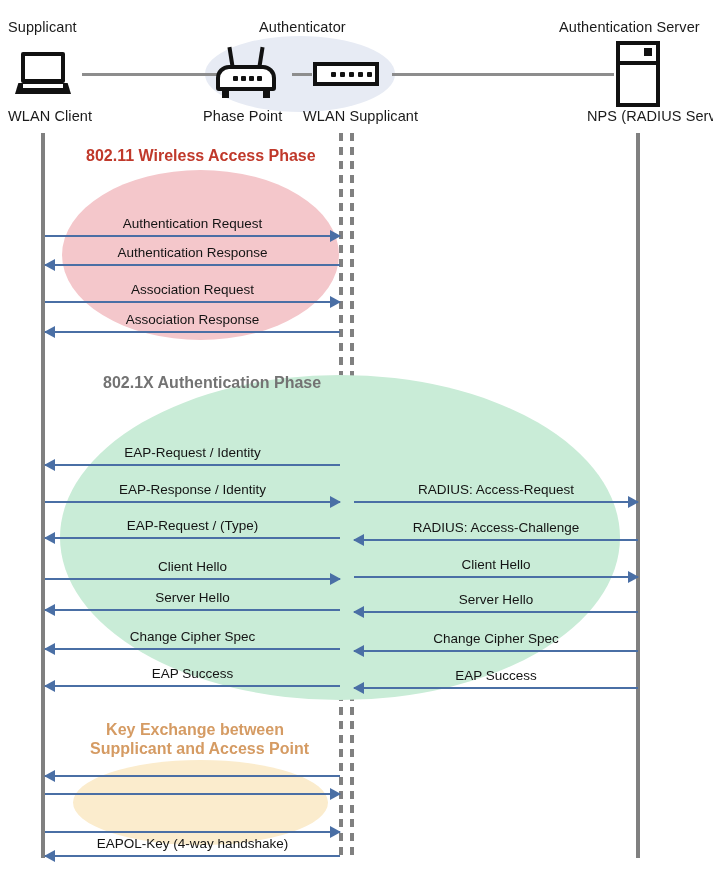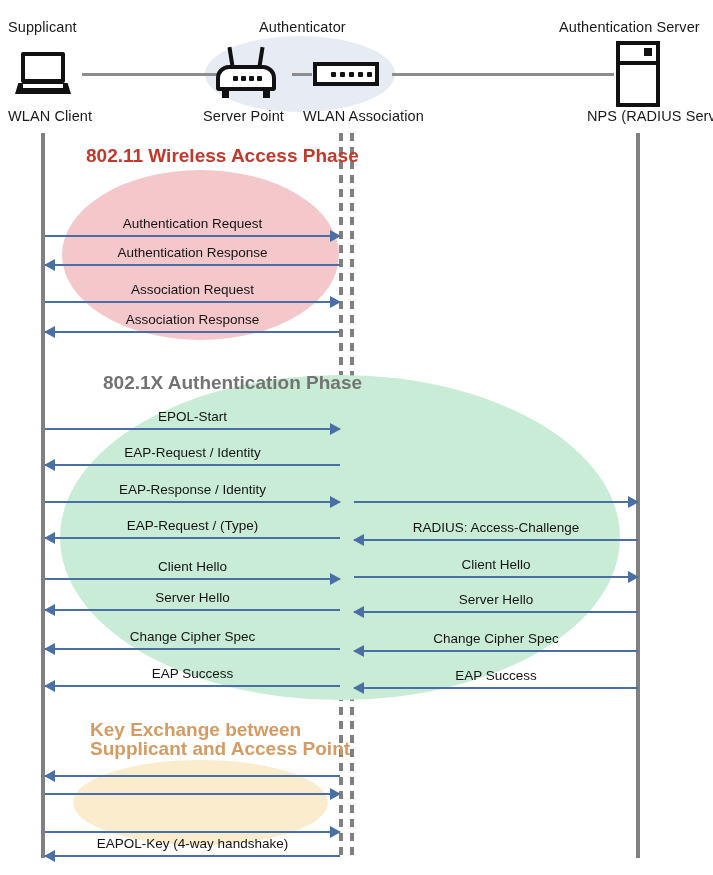--- a/index.html
+++ b/index.html
@@ -104,21 +104,21 @@
     position:absolute;
     border-radius:50%;
   }
   .phase-80211{background:#f4c7cb;}
   .phase-8021x{background:#c9ecd7;}
   .phase-key{background:#fbeccd;}
 
   
   .phase-caption{
     position:absolute;
-    font-size:19px;
+    font-size:16px;
     font-weight:600;
     white-space:nowrap;
     text-align:center;
     line-height:19px;
   }
 
   
   .msg{position:absolute;}
   .msg-label{
     position:absolute;
@@ -196,22 +196,22 @@
     <div class="led" style="left:54px;top:10px;"></div>
   </div>
 
   <div class="icon-wrap" style="left:616px;top:41px;width:44px;height:66px;">
     <div class="srv-body"></div>
     <div class="srv-split"></div>
     <div class="srv-dot"></div>
   </div>
 
   <div class="actor-sub" style="left:8px;top:108px;">WLAN Client</div>
-  <div class="actor-sub" style="left:203px;top:108px;">Server Point</div>
-  <div class="actor-sub" style="left:303px;top:108px;">WLAN Association</div>
+  <div class="actor-sub" style="left:203px;top:108px;">Phase Point</div>
+  <div class="actor-sub" style="left:303px;top:108px;">WLAN Supplicant</div>
   <div class="actor-sub" style="left:587px;top:108px;">NPS (RADIUS Server)</div>
 
   <div class="lifeline" style="left:41px;top:133px;height:725px;"></div>
   <div class="lifeline-dashed" style="left:339px;top:133px;height:725px;"></div>
   <div class="lifeline-dashed" style="left:350px;top:133px;height:725px;"></div>
   <div class="lifeline" style="left:636px;top:133px;height:725px;"></div>
 
   <div class="phase-ellipse phase-80211" style="left:62px;top:170px;width:277px;height:170px;"></div>
 
   <div class="phase-caption" style="left:86px;top:146px;width:210px;color:#c0392b;">802.11 Wireless Access Phase</div>
@@ -238,39 +238,35 @@
   <div class="msg" style="left:45px;top:311px;width:295px;height:22px;">
     <div class="msg-label">Association Response</div>
     <div class="msg-line"></div>
       <div class="arrowhead left"></div>
   </div>
 
   <div class="phase-ellipse phase-8021x" style="left:60px;top:375px;width:560px;height:325px;"></div>
 
   <div class="phase-caption" style="left:103px;top:373px;width:200px;color:#737373;">802.1X Authentication Phase</div>
 
-  <div class="msg" style="left:45px;top:408px;width:295px;height:22px;">
-    <div class="msg-label">EPOL-Start</div>
-    <div class="msg-line"></div>
-      <div class="arrowhead right"></div>
-  </div>
 
   <div class="msg" style="left:45px;top:444px;width:295px;height:22px;">
     <div class="msg-label">EAP-Request / Identity</div>
     <div class="msg-line"></div>
       <div class="arrowhead left"></div>
   </div>
 
   <div class="msg" style="left:45px;top:481px;width:295px;height:22px;">
     <div class="msg-label">EAP-Response / Identity</div>
     <div class="msg-line"></div>
       <div class="arrowhead right"></div>
   </div>
 
   <div class="msg" style="left:354px;top:481px;width:284px;height:22px;">
+    <div class="msg-label">RADIUS: Access-Request</div>
     <div class="msg-line"></div>
       <div class="arrowhead right"></div>
   </div>
 
   <div class="msg" style="left:45px;top:517px;width:295px;height:22px;">
     <div class="msg-label">EAP-Request / (Type)</div>
     <div class="msg-line"></div>
       <div class="arrowhead left"></div>
   </div>
 

